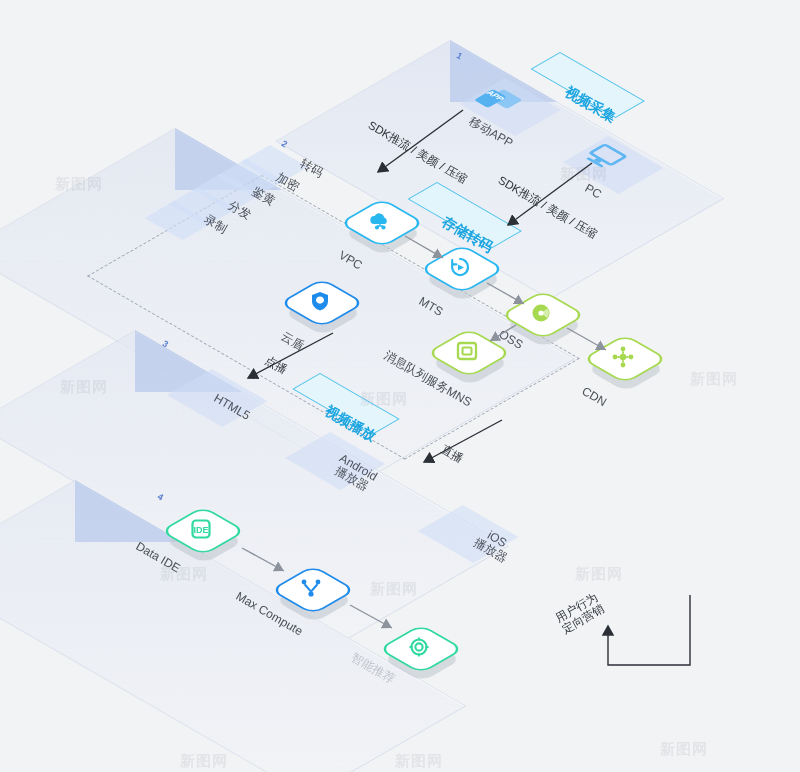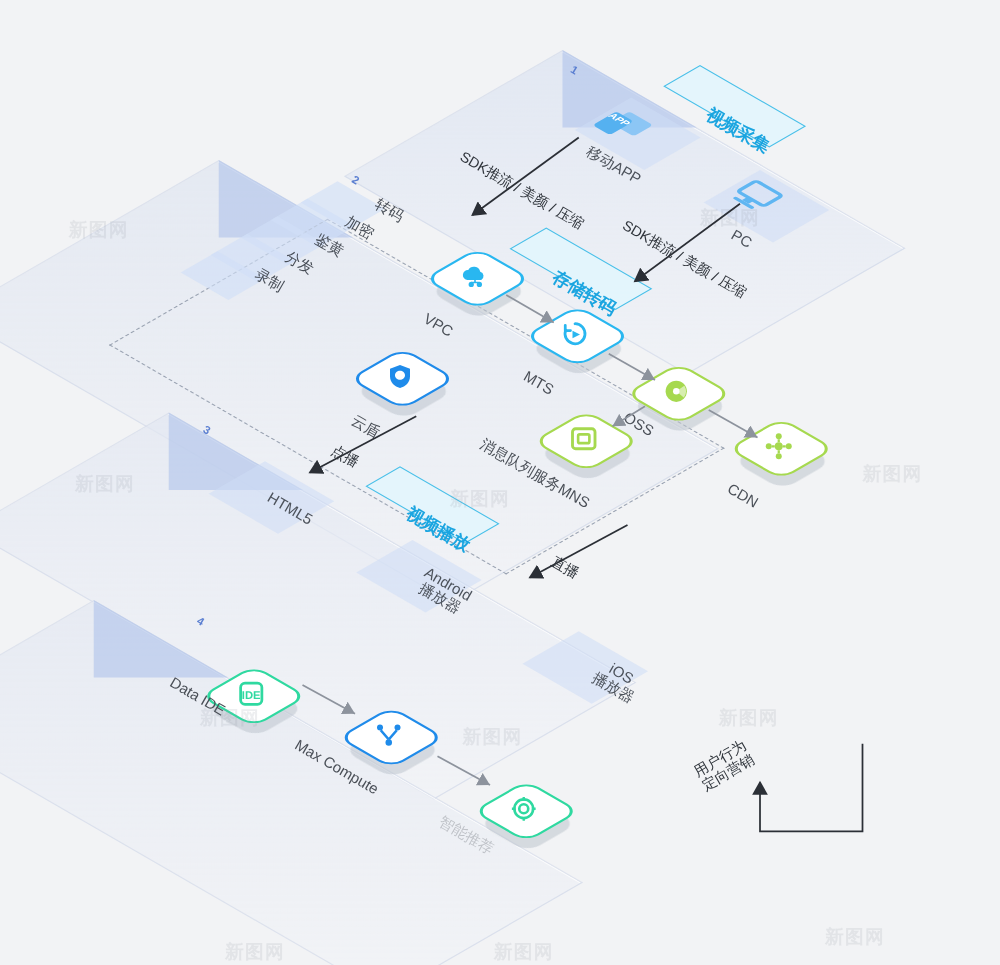--- a/index.html
+++ b/index.html
@@ -256,21 +256,21 @@
     <div>播放器</div>
   </div>
 
   <div class="callout" style="left:320px;top:373px;width:90px;height:30px;"></div>
   <div class="callout-txt" style="left:326px;top:401px;">视频播放</div>
 
   <div class="plate l4" style="left:75px;top:480px;width:450px;height:180px;"></div>
   <div class="badge-tri" style="left:75px;top:480px;"></div>
   <div style="position:absolute;left:158px;top:492px;color:#5b7fd1;font-size:9px;font-weight:bold;transform:rotate(30deg);">4</div>
 
-  <div class="node" style="left:178px;top:532px;text-decoration:underline;">
+  <div class="node" style="left:178px;top:506px;text-decoration:underline;">
     <div class="shadow"></div>
     <div class="tile mint"></div>
     <svg viewBox="0 0 24 24">
       <rect x="3.5" y="3.5" width="17" height="17" rx="3.5" fill="none" stroke="#2fd9a0" stroke-width="2.2"></rect>
       <text x="12" y="16" font-size="9" fill="#2fd9a0" font-family="Liberation Sans, sans-serif" font-weight="bold" text-anchor="middle">IDE</text>
     </svg>
   </div>
   <div class="node-label" style="left:137px;top:538px;">Data IDE</div>
 
   <div class="node" style="left:288px;top:565px;">

